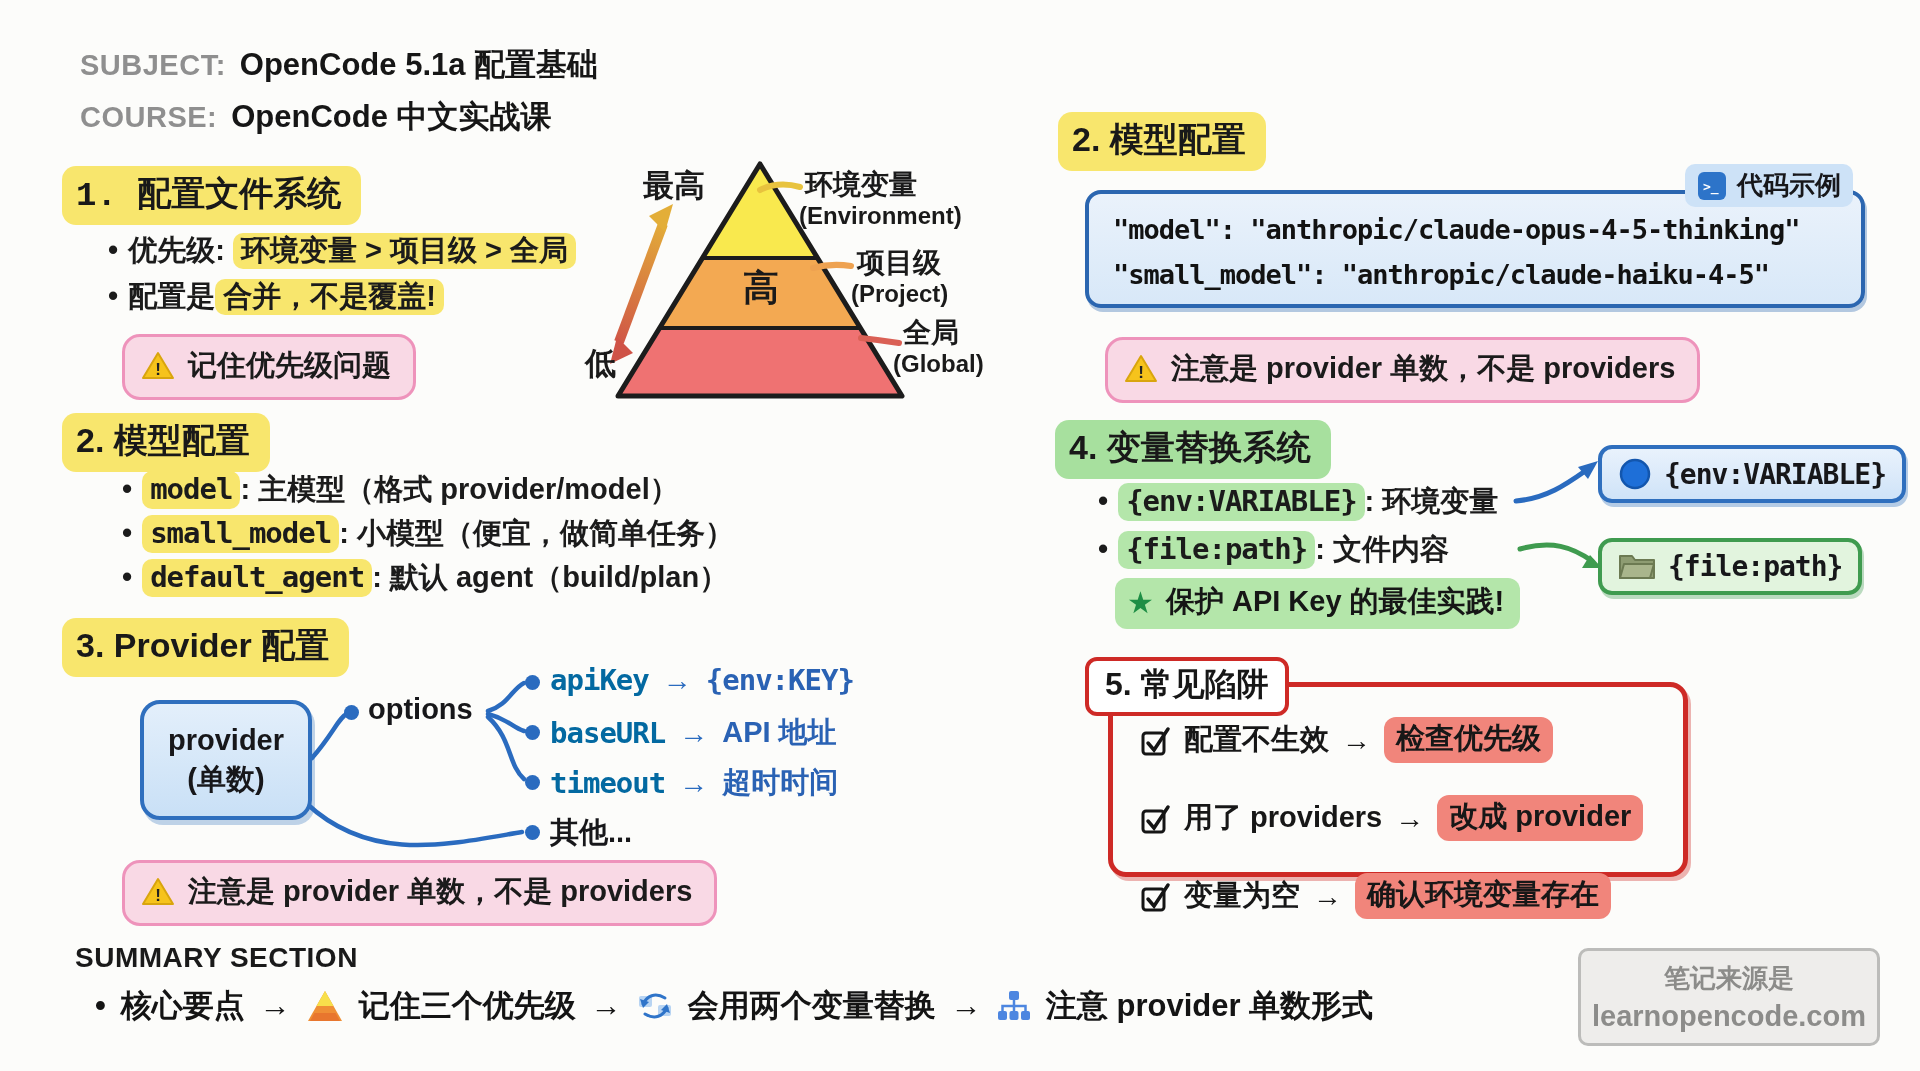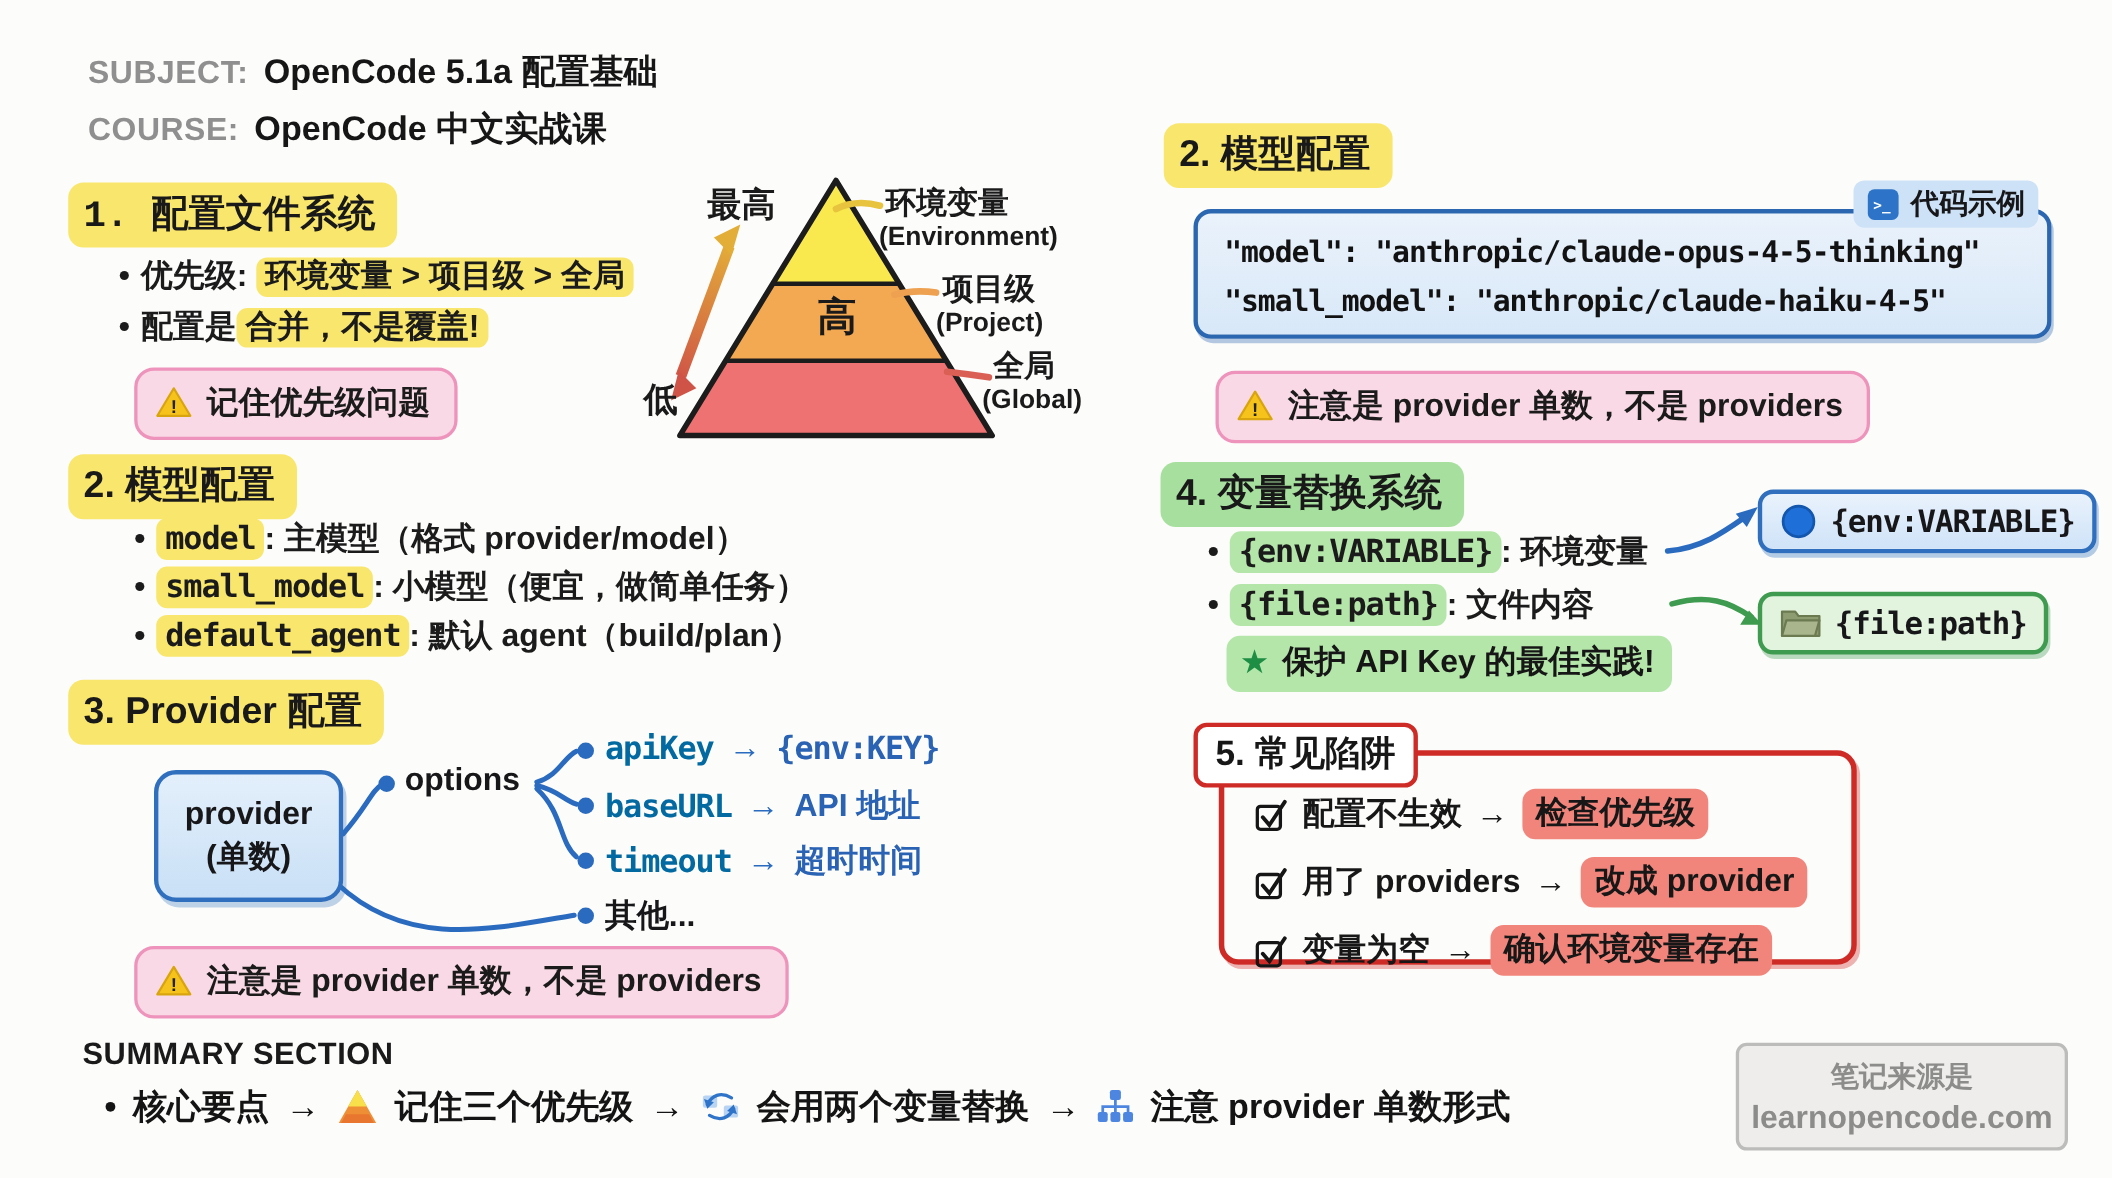--- a/index.html
+++ b/index.html
@@ -93,21 +93,21 @@
     position:absolute; display:flex; align-items:center; gap:12px;
     background:#e2f4de; border:4px solid #3f9b4f; border-radius:14px; padding:8px 16px;
     box-shadow:2px 4px 0 rgba(63,155,79,.35);
     font-size:28px; font-weight:700; color:#17171a; white-space:nowrap;
   }
 
   
   .pitfall-box {
     position:absolute; border:5px solid #ce2a26; border-radius:18px;
     box-shadow:3px 4px 0 rgba(206,42,38,.35);
-    padding:30px 18px 14px 28px; display:flex; flex-direction:column; gap:16px;
+    padding:30px 18px 14px 28px; display:flex; flex-direction:column; gap:32px;
   }
   .pitfall-tab {
     position:absolute; top:-30px; left:-28px; background:#fff;
     border:4px solid #ce2a26; border-radius:12px; padding:2px 16px 5px;
     font-size:32px; font-weight:700; color:#171717; white-space:nowrap;
   }
   .pitfall-row { display:flex; align-items:center; gap:13px;
                  font-size:29px; font-weight:700; color:#171717; white-space:nowrap;text-align:right; }
 
   

